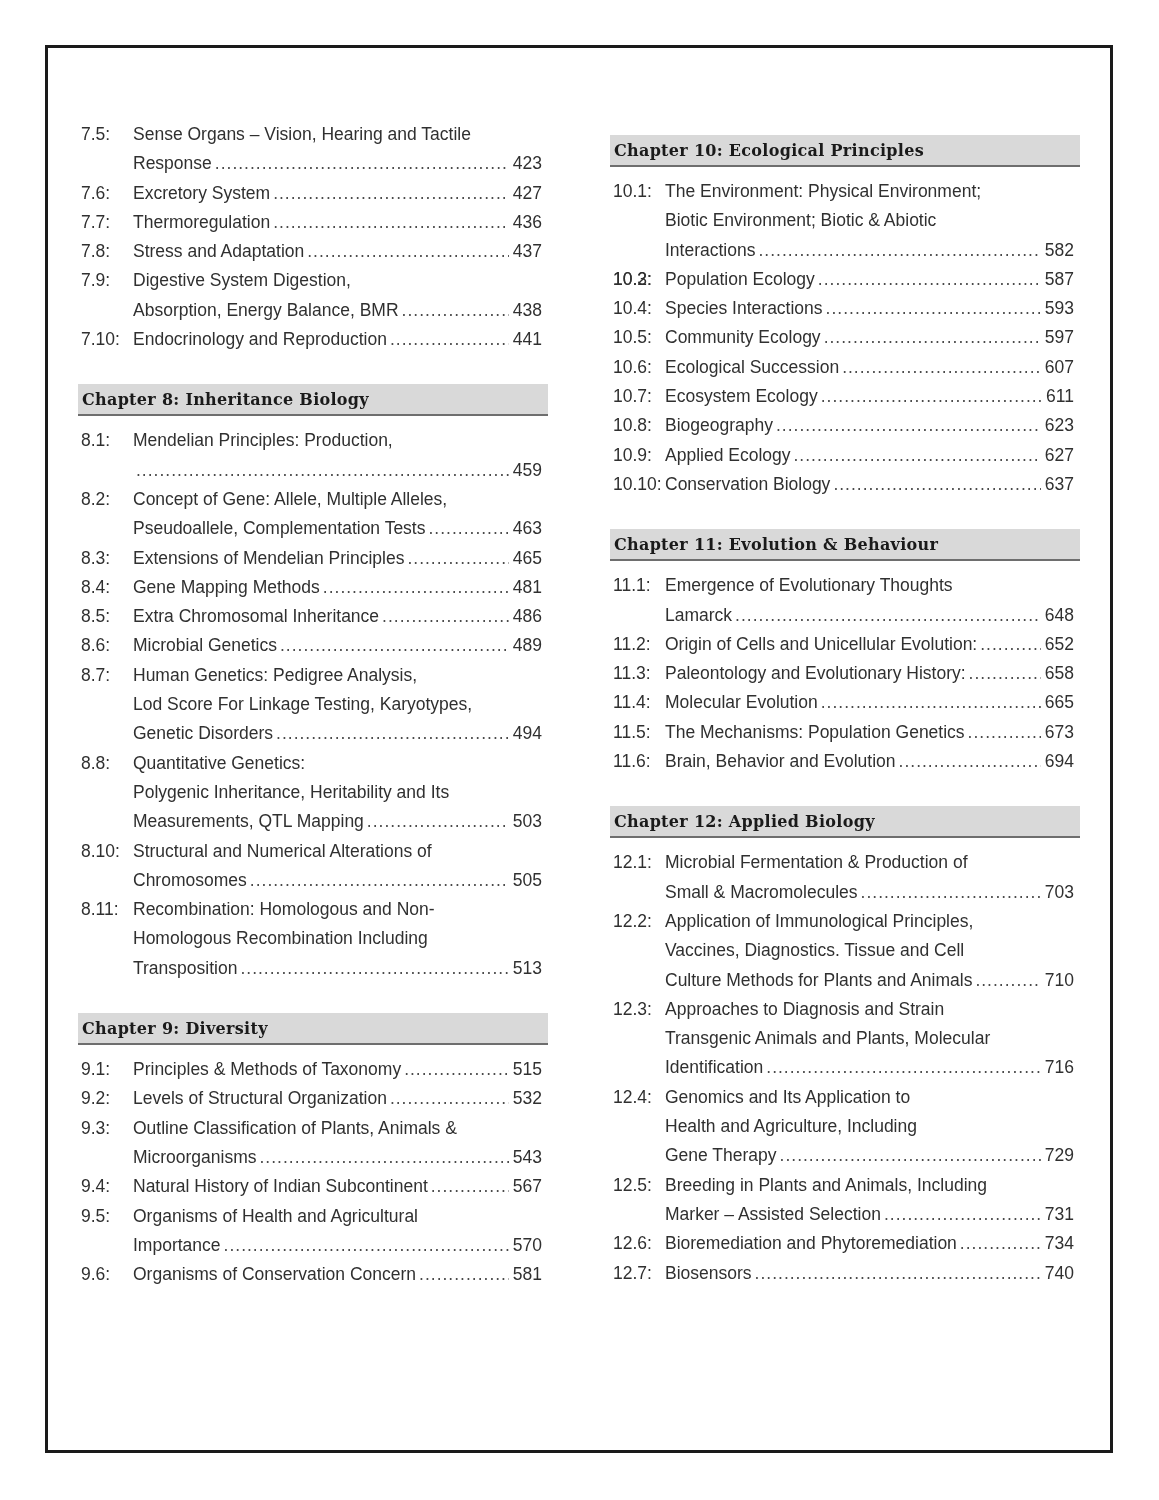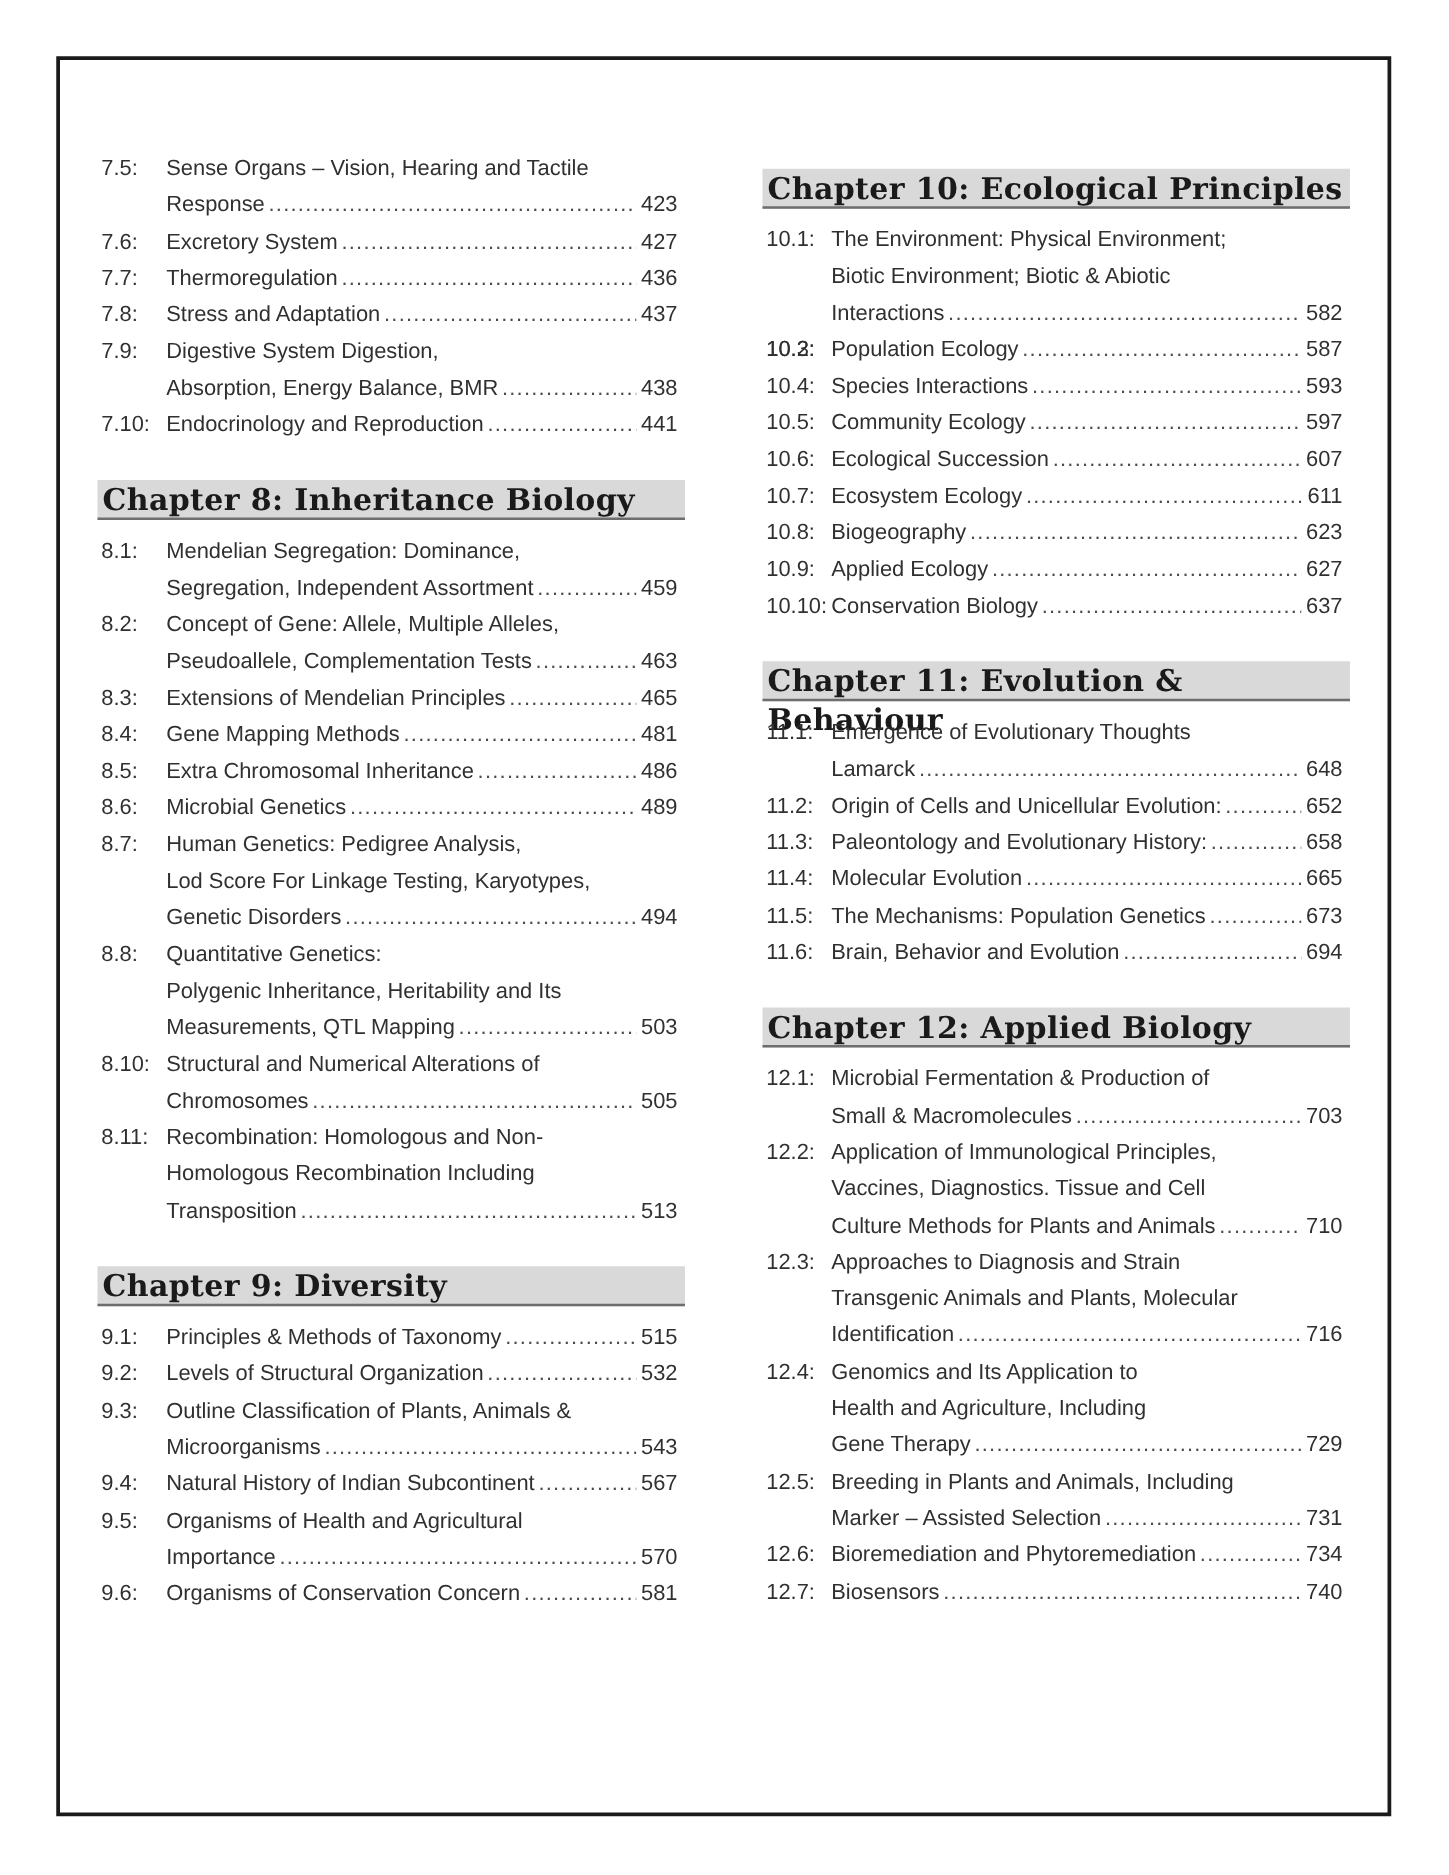--- a/index.html
+++ b/index.html
@@ -31,21 +31,21 @@
     .col-right { left: 610px; width: 470px; top: 135px; }
 
     .chapter-header {
       background: #d9d9d9;
       border-bottom: 2px solid #6e6e6e;
       height: 32px;
       box-sizing: border-box;
       padding: 0 0 0 4px;
       font-family: "DejaVu Serif", "Liberation Serif", serif;
       font-weight: bold;
-      font-size: 24px;
+      font-size: 16px;
       line-height: 31px;
       color: #1a1a1a;
       letter-spacing: 0.3px;
       margin-bottom: 10px;
     }
     .entry {
       position: relative;
       font-size: 17.5px;
       line-height: 29.3px;
       color: #303030;
@@ -156,23 +156,22 @@
           </div>
         </div>
       </div>
     </div>
   <div class="gap"></div>
   <div class="chapter-header">Chapter 8: Inheritance Biology</div>
   <div>
       <div class="entry">
         <span class="num">8.1:</span>
         <div class="body">
-          <span class="line">Mendelian Segregation: Dominance,</span>
-          <div class="last-line">
-            <span class="txt">Segregation, Independent Assortment</span>
+          <span class="line">Mendelian Principles: Production,</span>
+          <div class="last-line">
             <span class="dots"></span>
             <span class="page">459</span>
           </div>
         </div>
       </div>
       <div class="entry">
         <span class="num">8.2:</span>
         <div class="body">
           <span class="line">Concept of Gene: Allele, Multiple Alleles,</span>
           <div class="last-line">

